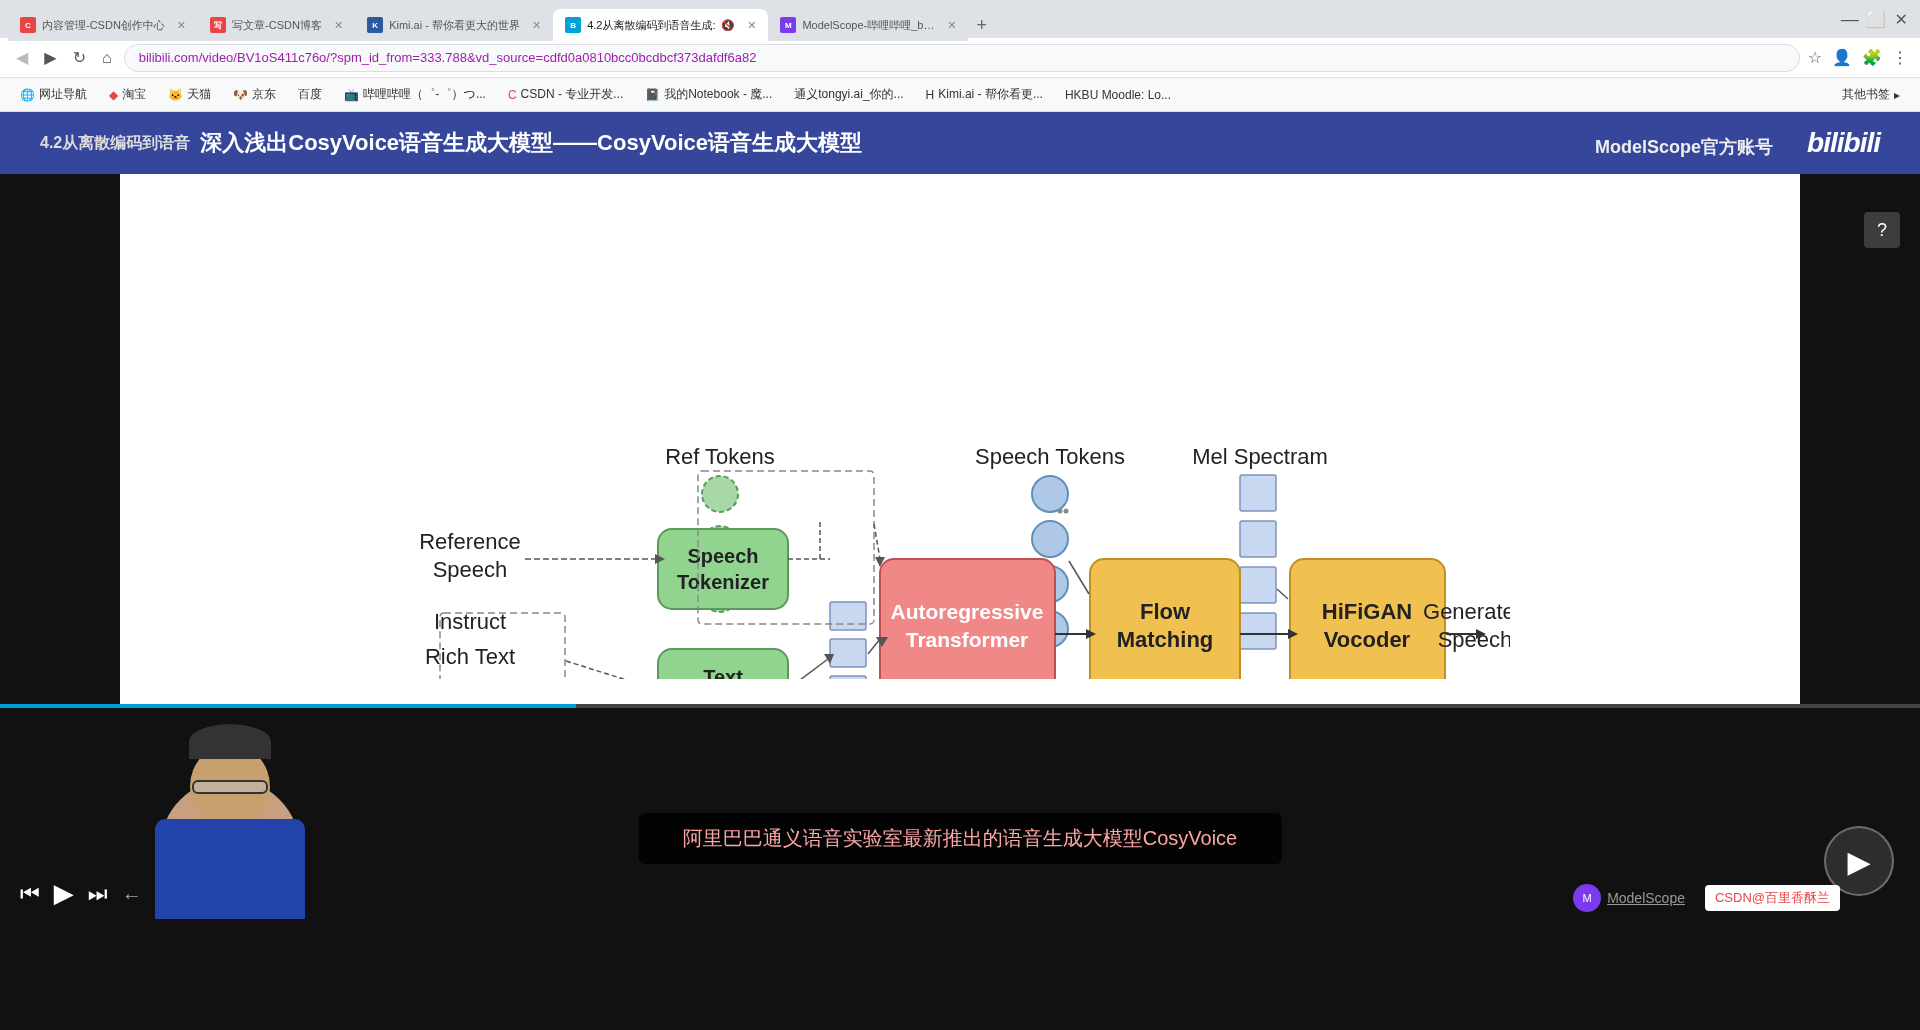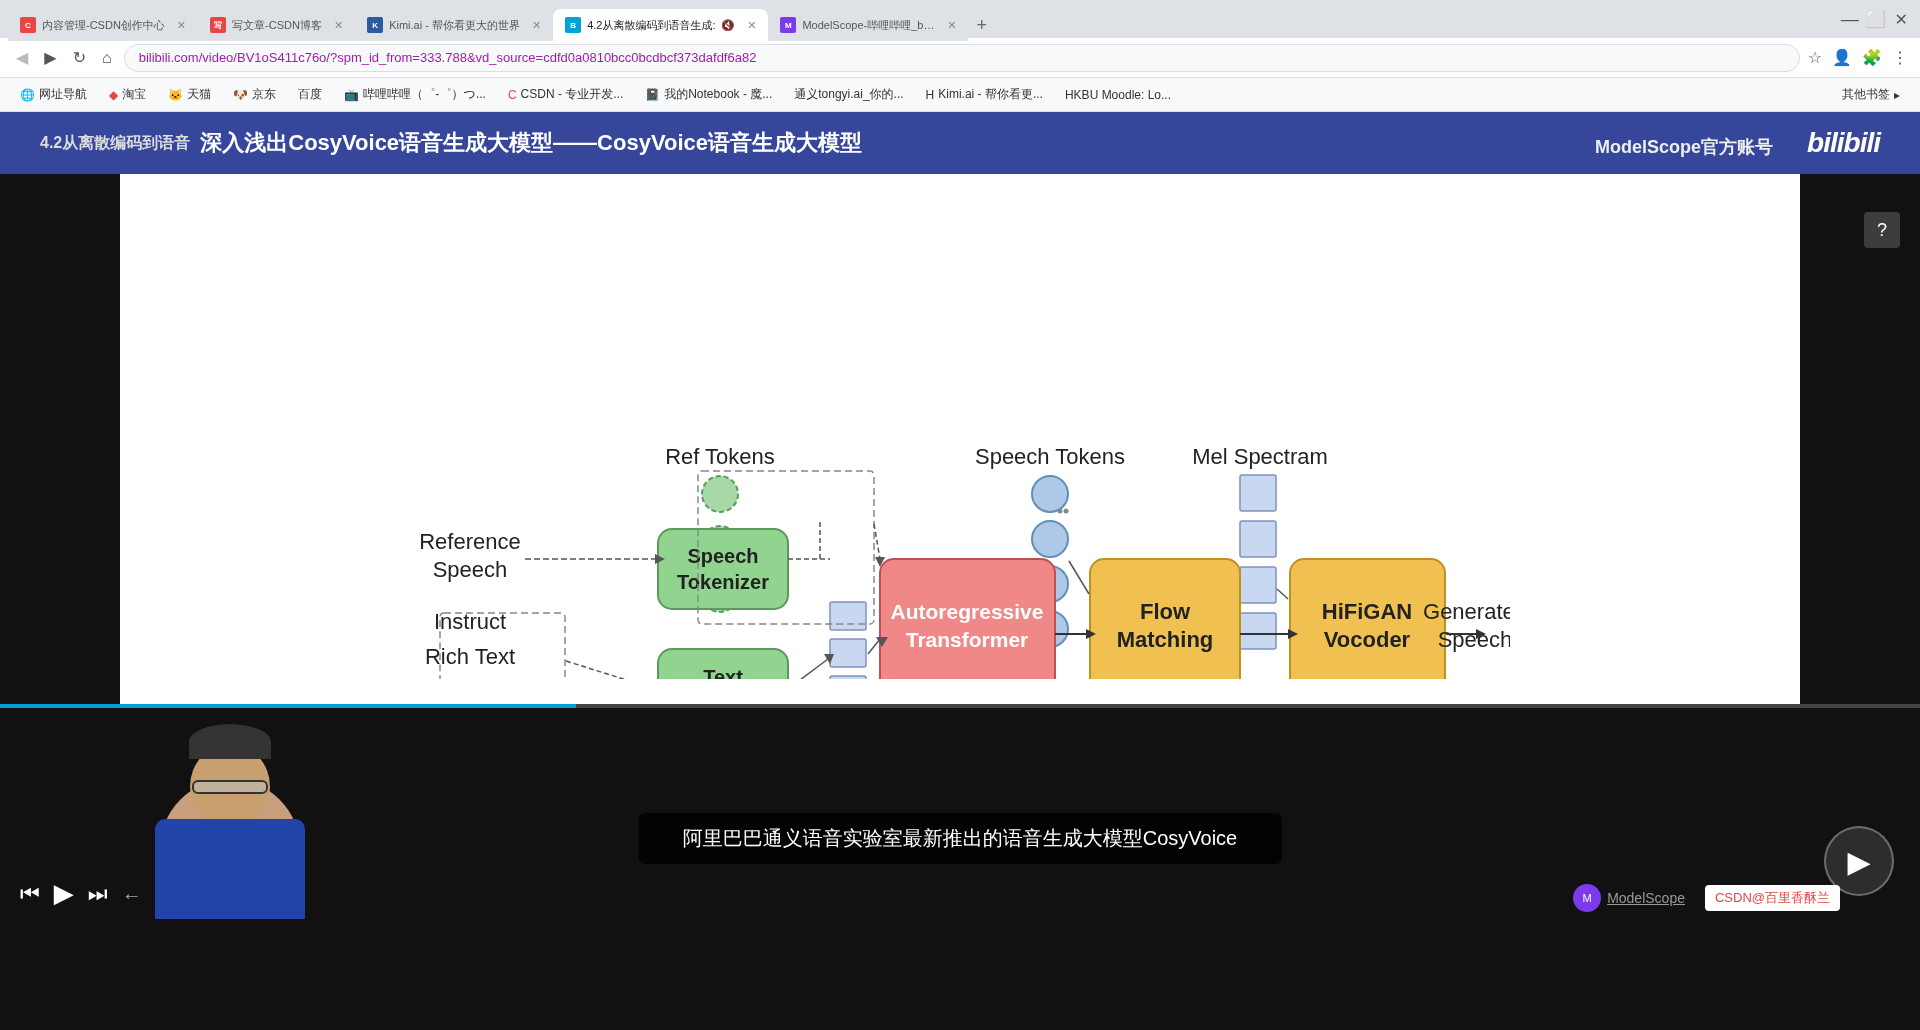--- a/index.html
+++ b/index.html
@@ -416,21 +416,21 @@
         </div>
       </div>
 
       <div style="position:absolute; bottom:15px; left:20px; display:flex; align-items:center; gap:14px; color:white;">
         <button class="ctrl-btn">⏮</button>
         <button class="ctrl-btn" style="font-size:26px;">▶</button>
         <button class="ctrl-btn">⏭</button>
         <span style="font-size:20px; color:#aaa;">←</span>
       </div>
 
-      <div style="position:absolute; bottom:60px; left:50%; transform:translateX(-50%); background:rgba(0,0,0,0.78); color:#ffffff; padding:12px 44px; border-radius:6px; font-size:20px; white-space:nowrap; z-index:10;">
+      <div style="position:absolute; bottom:60px; left:50%; transform:translateX(-50%); background:rgba(0,0,0,0.78); color:#fca5a5; padding:12px 44px; border-radius:6px; font-size:20px; white-space:nowrap; z-index:10;">
         <span>阿里巴巴通义语音实验室最新推出的语音生成大模型CosyVoice</span>
       </div>
 
       <div style="position:absolute; bottom:12px; right:80px; display:flex; align-items:center; gap:20px;">
         <span style="color:#888; font-size:14px; display:flex; align-items:center; gap:6px;">
           <span style="display:inline-block; width:28px; height:28px; background:#7c3aed; border-radius:50%; font-size:11px; color:white; display:flex; align-items:center; justify-content:center;">M</span>
           <span style="color:#999;text-decoration:underline;">ModelScope</span>
         </span>
         <span style="color:#e84545; font-size:13px; background:#ffffff; padding:4px 10px; border-radius:4px;">
           <span>CSDN@百里香酥兰</span>

